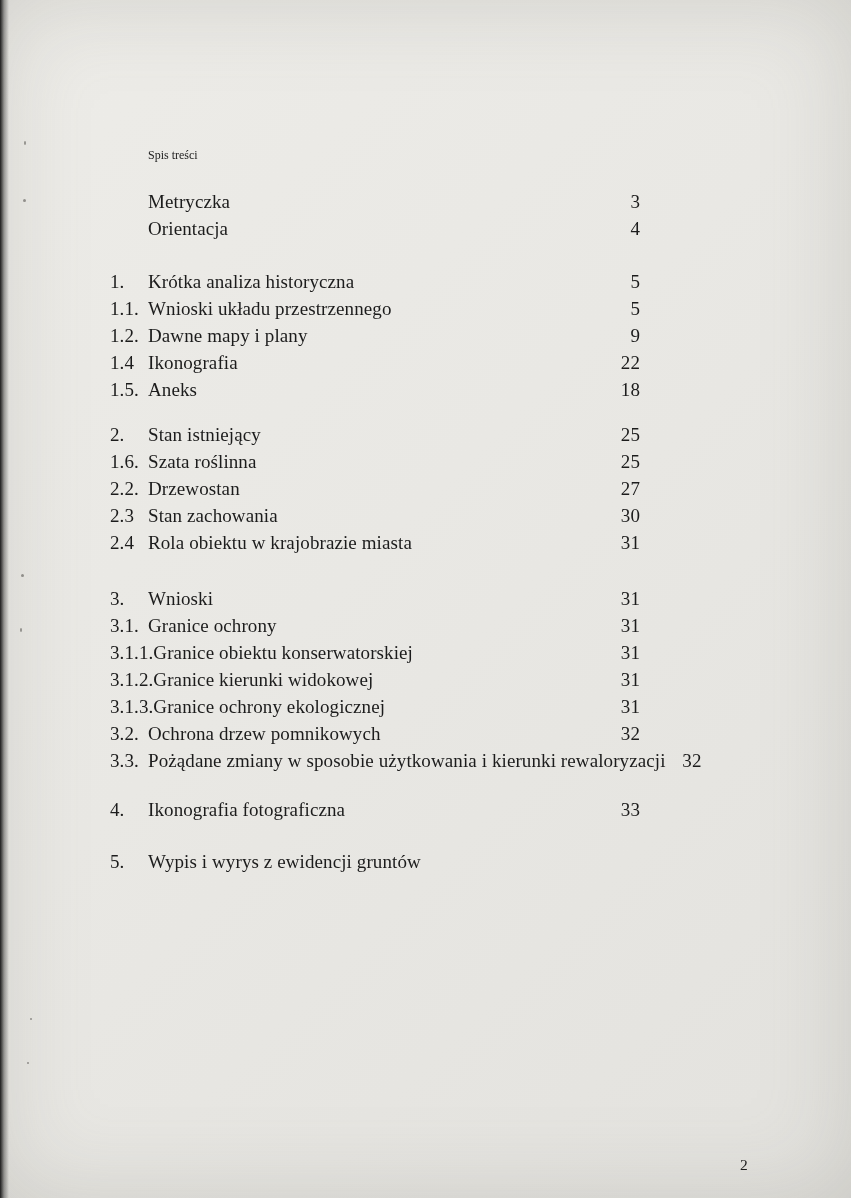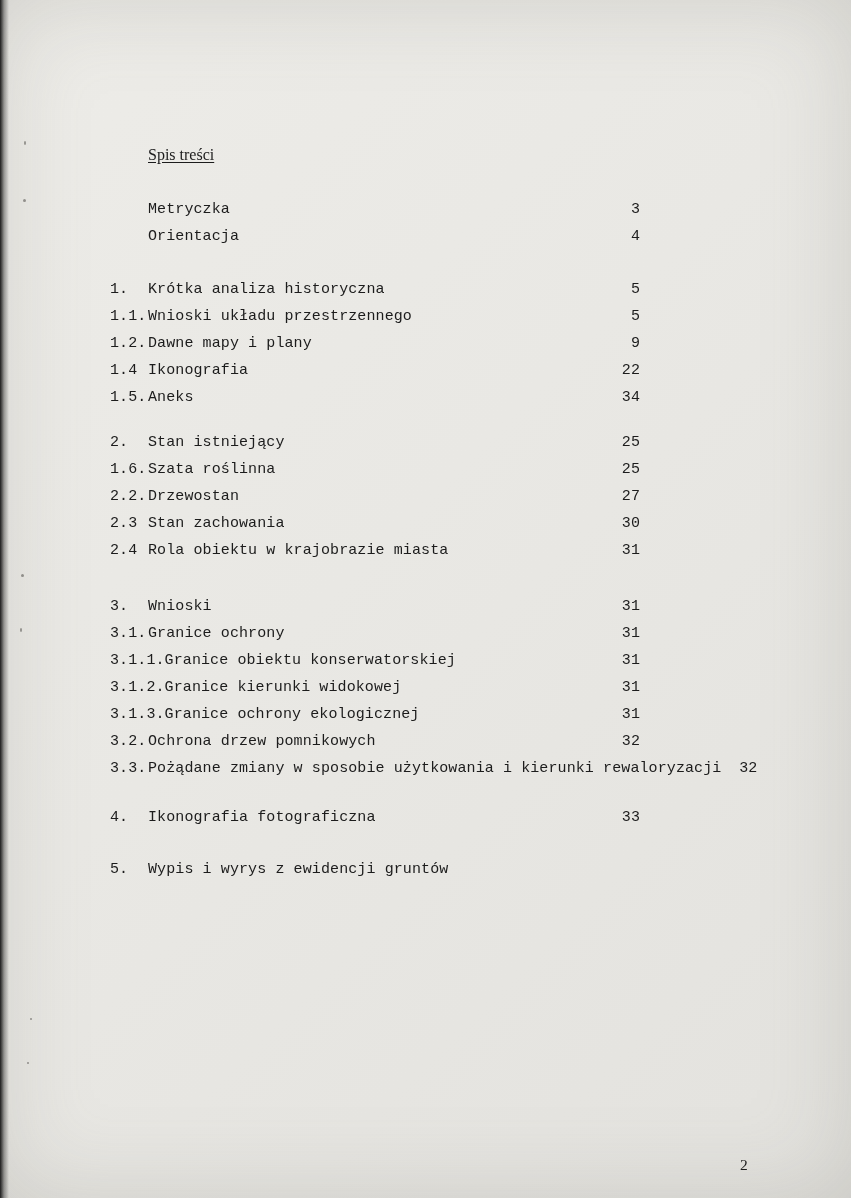--- a/index.html
+++ b/index.html
@@ -37,38 +37,36 @@
     border-radius: 50%;
   }
   .content {
     position: absolute;
     left: 110px;
     top: 145px;
     width: 530px;
   }
   .title {
     margin: 0 0 26px 38px;
-    font-size: 16px;
+    font-size: 12px;
     font-weight: normal;
     line-height: 20px;
-    text-decoration: underline;
     text-underline-offset: 2px;
   }
   .toc-group + .toc-group { margin-top: 18px; }
   .toc-group:nth-child(2) { margin-top: 26px; }
   .toc-group:nth-child(4) { margin-top: 29px; }
   .toc-group:nth-child(5) { margin-top: 22px; }
   .toc-group:nth-child(6) { margin-top: 25px; }
   .toc-row {
     display: flex;
-    align-items: flex-end;
+    align-items: flex-start;
     height: 27px;
-    font-size: 15px;
+    font-size: 19px;
     letter-spacing: 0.1px;
-    font-family: Liberation Mono, monospace;
   }
   .toc-num {
     min-width: 38px;
     flex-shrink: 0;
   }
   .toc-label {
     flex: 1;
     padding-right: 10px;
     white-space: nowrap;
   }
@@ -129,21 +127,21 @@
             <span class="toc-page">9</span>
           </div>
           <div class="toc-row">
             <span class="toc-num">1.4</span>
             <span class="toc-label">Ikonografia</span>
             <span class="toc-page">22</span>
           </div>
           <div class="toc-row">
             <span class="toc-num">1.5.</span>
             <span class="toc-label">Aneks</span>
-            <span class="toc-page">34</span>
+            <span class="toc-page">18</span>
           </div>
         </div>
         <div class="toc-group">
           <div class="toc-row">
             <span class="toc-num">2.</span>
             <span class="toc-label">Stan istniejący</span>
             <span class="toc-page">25</span>
           </div>
           <div class="toc-row">
             <span class="toc-num">1.6.</span>

